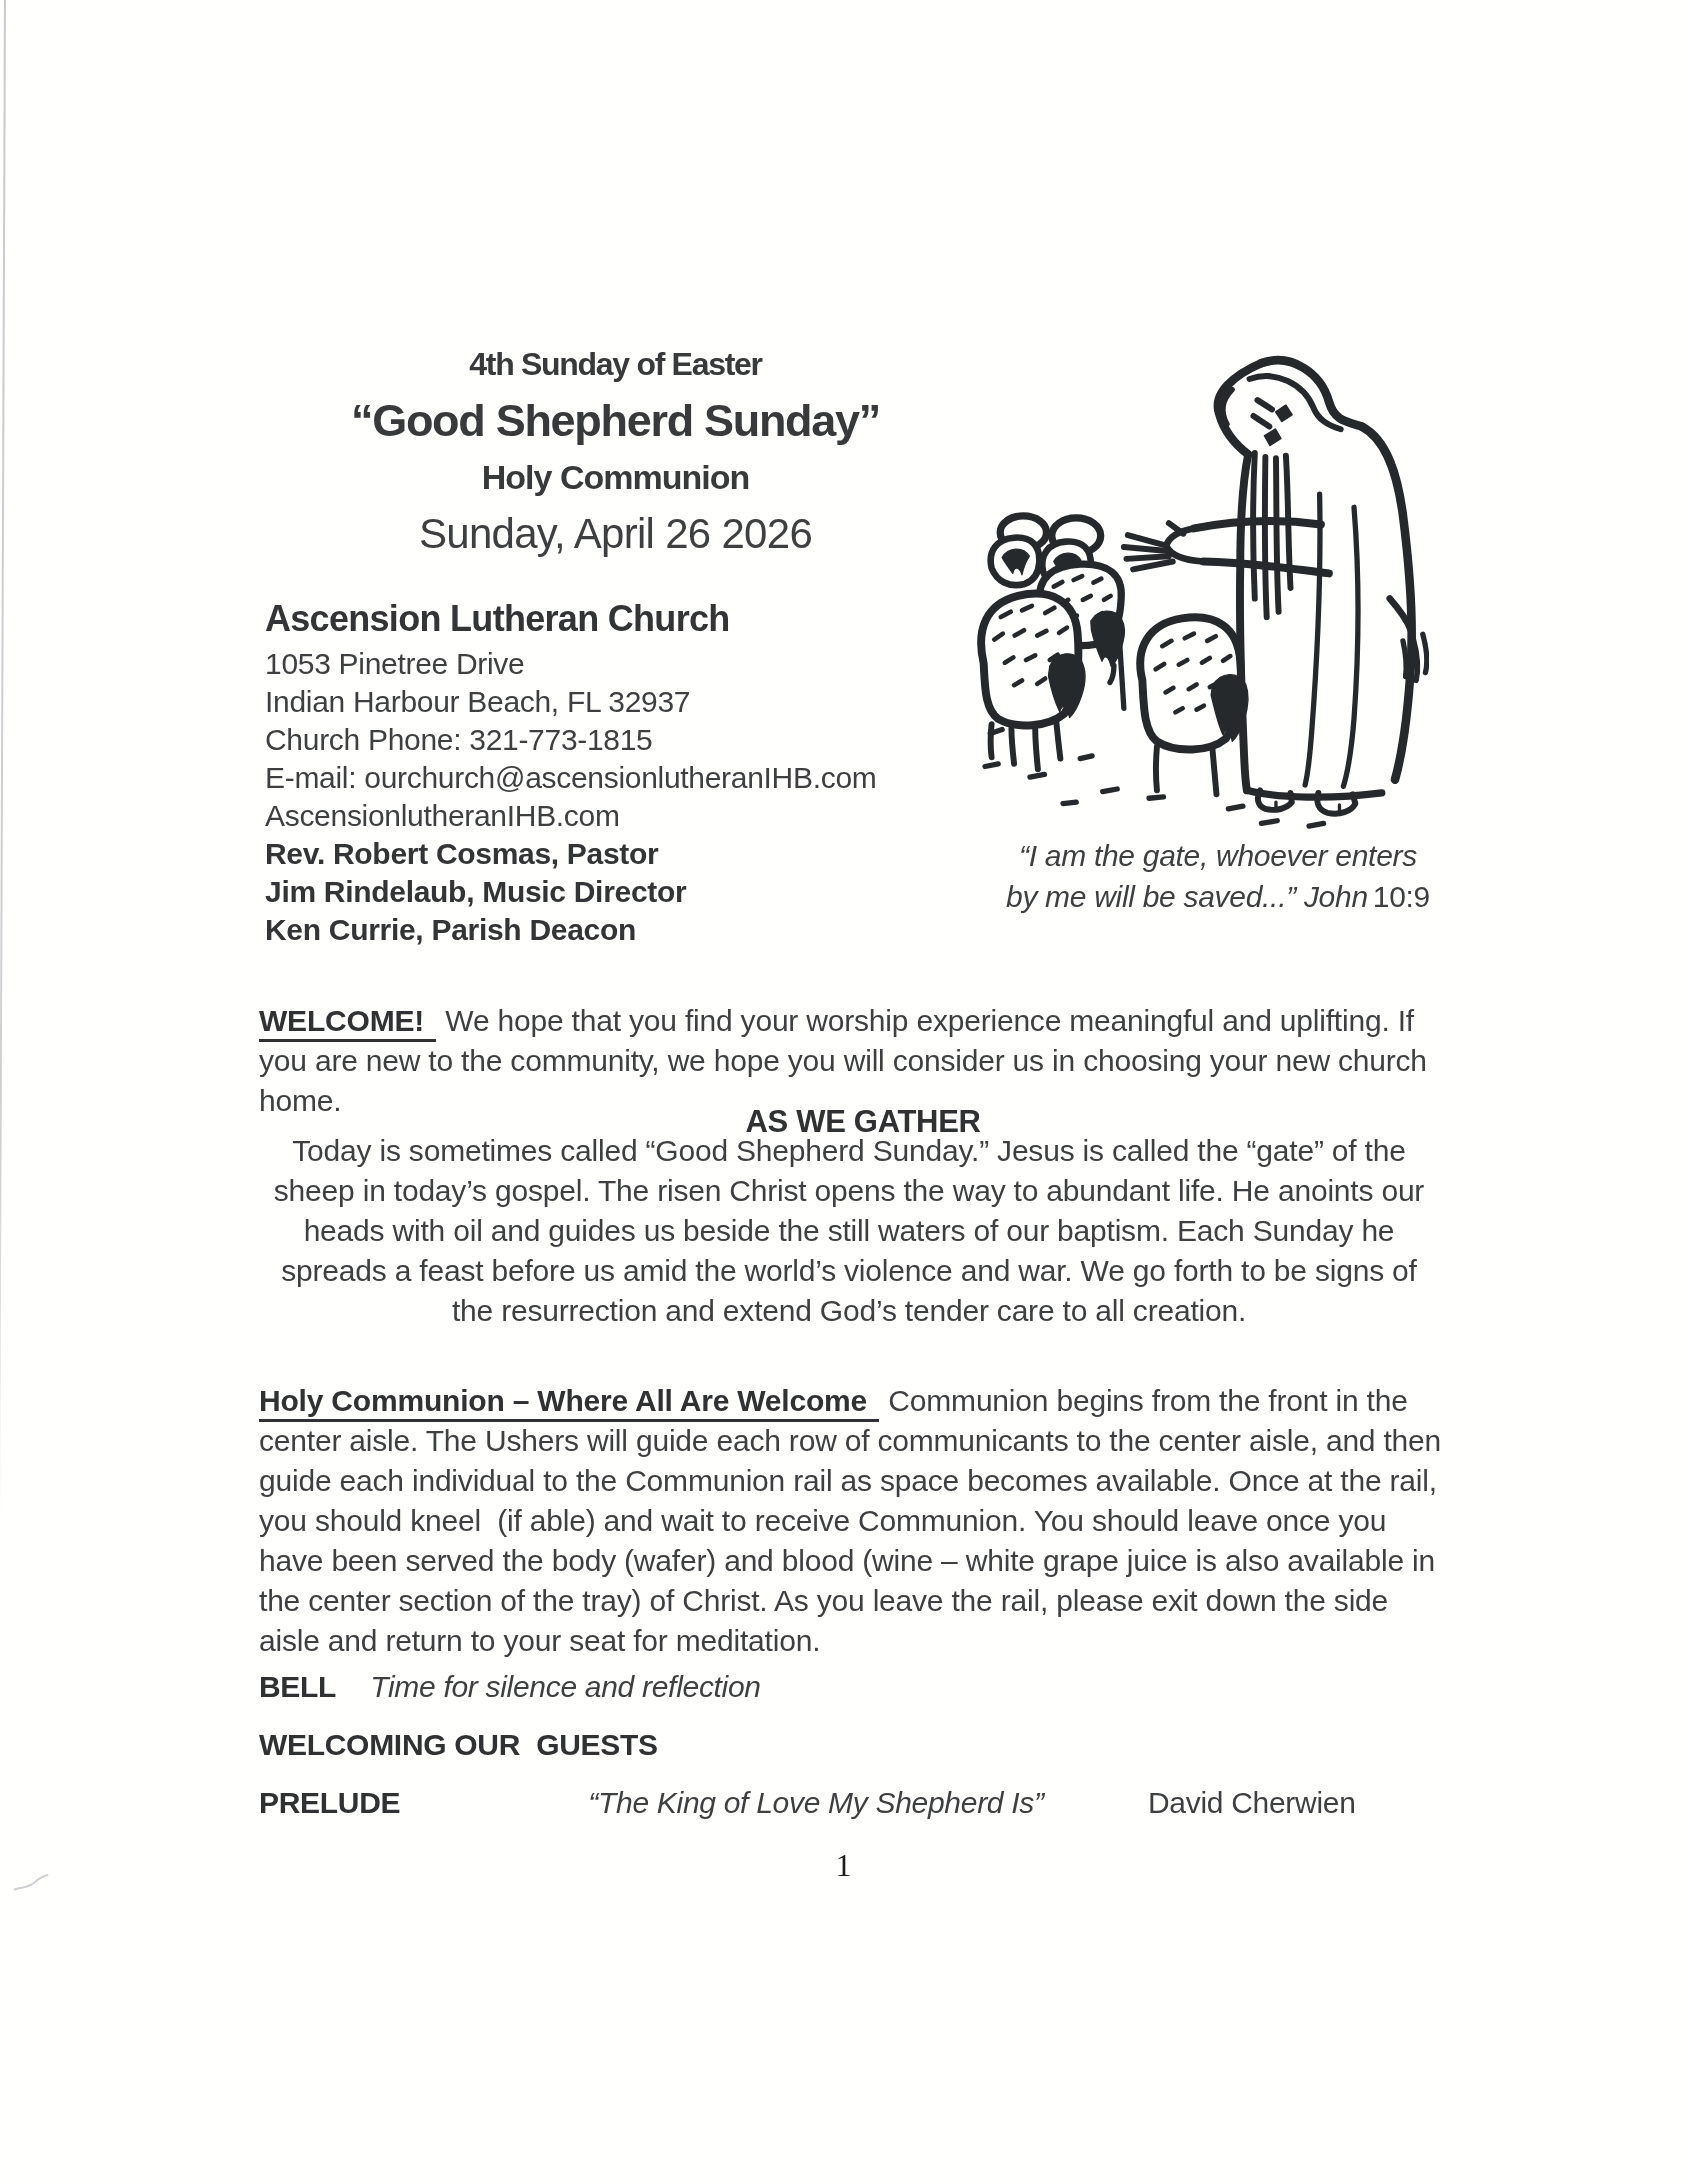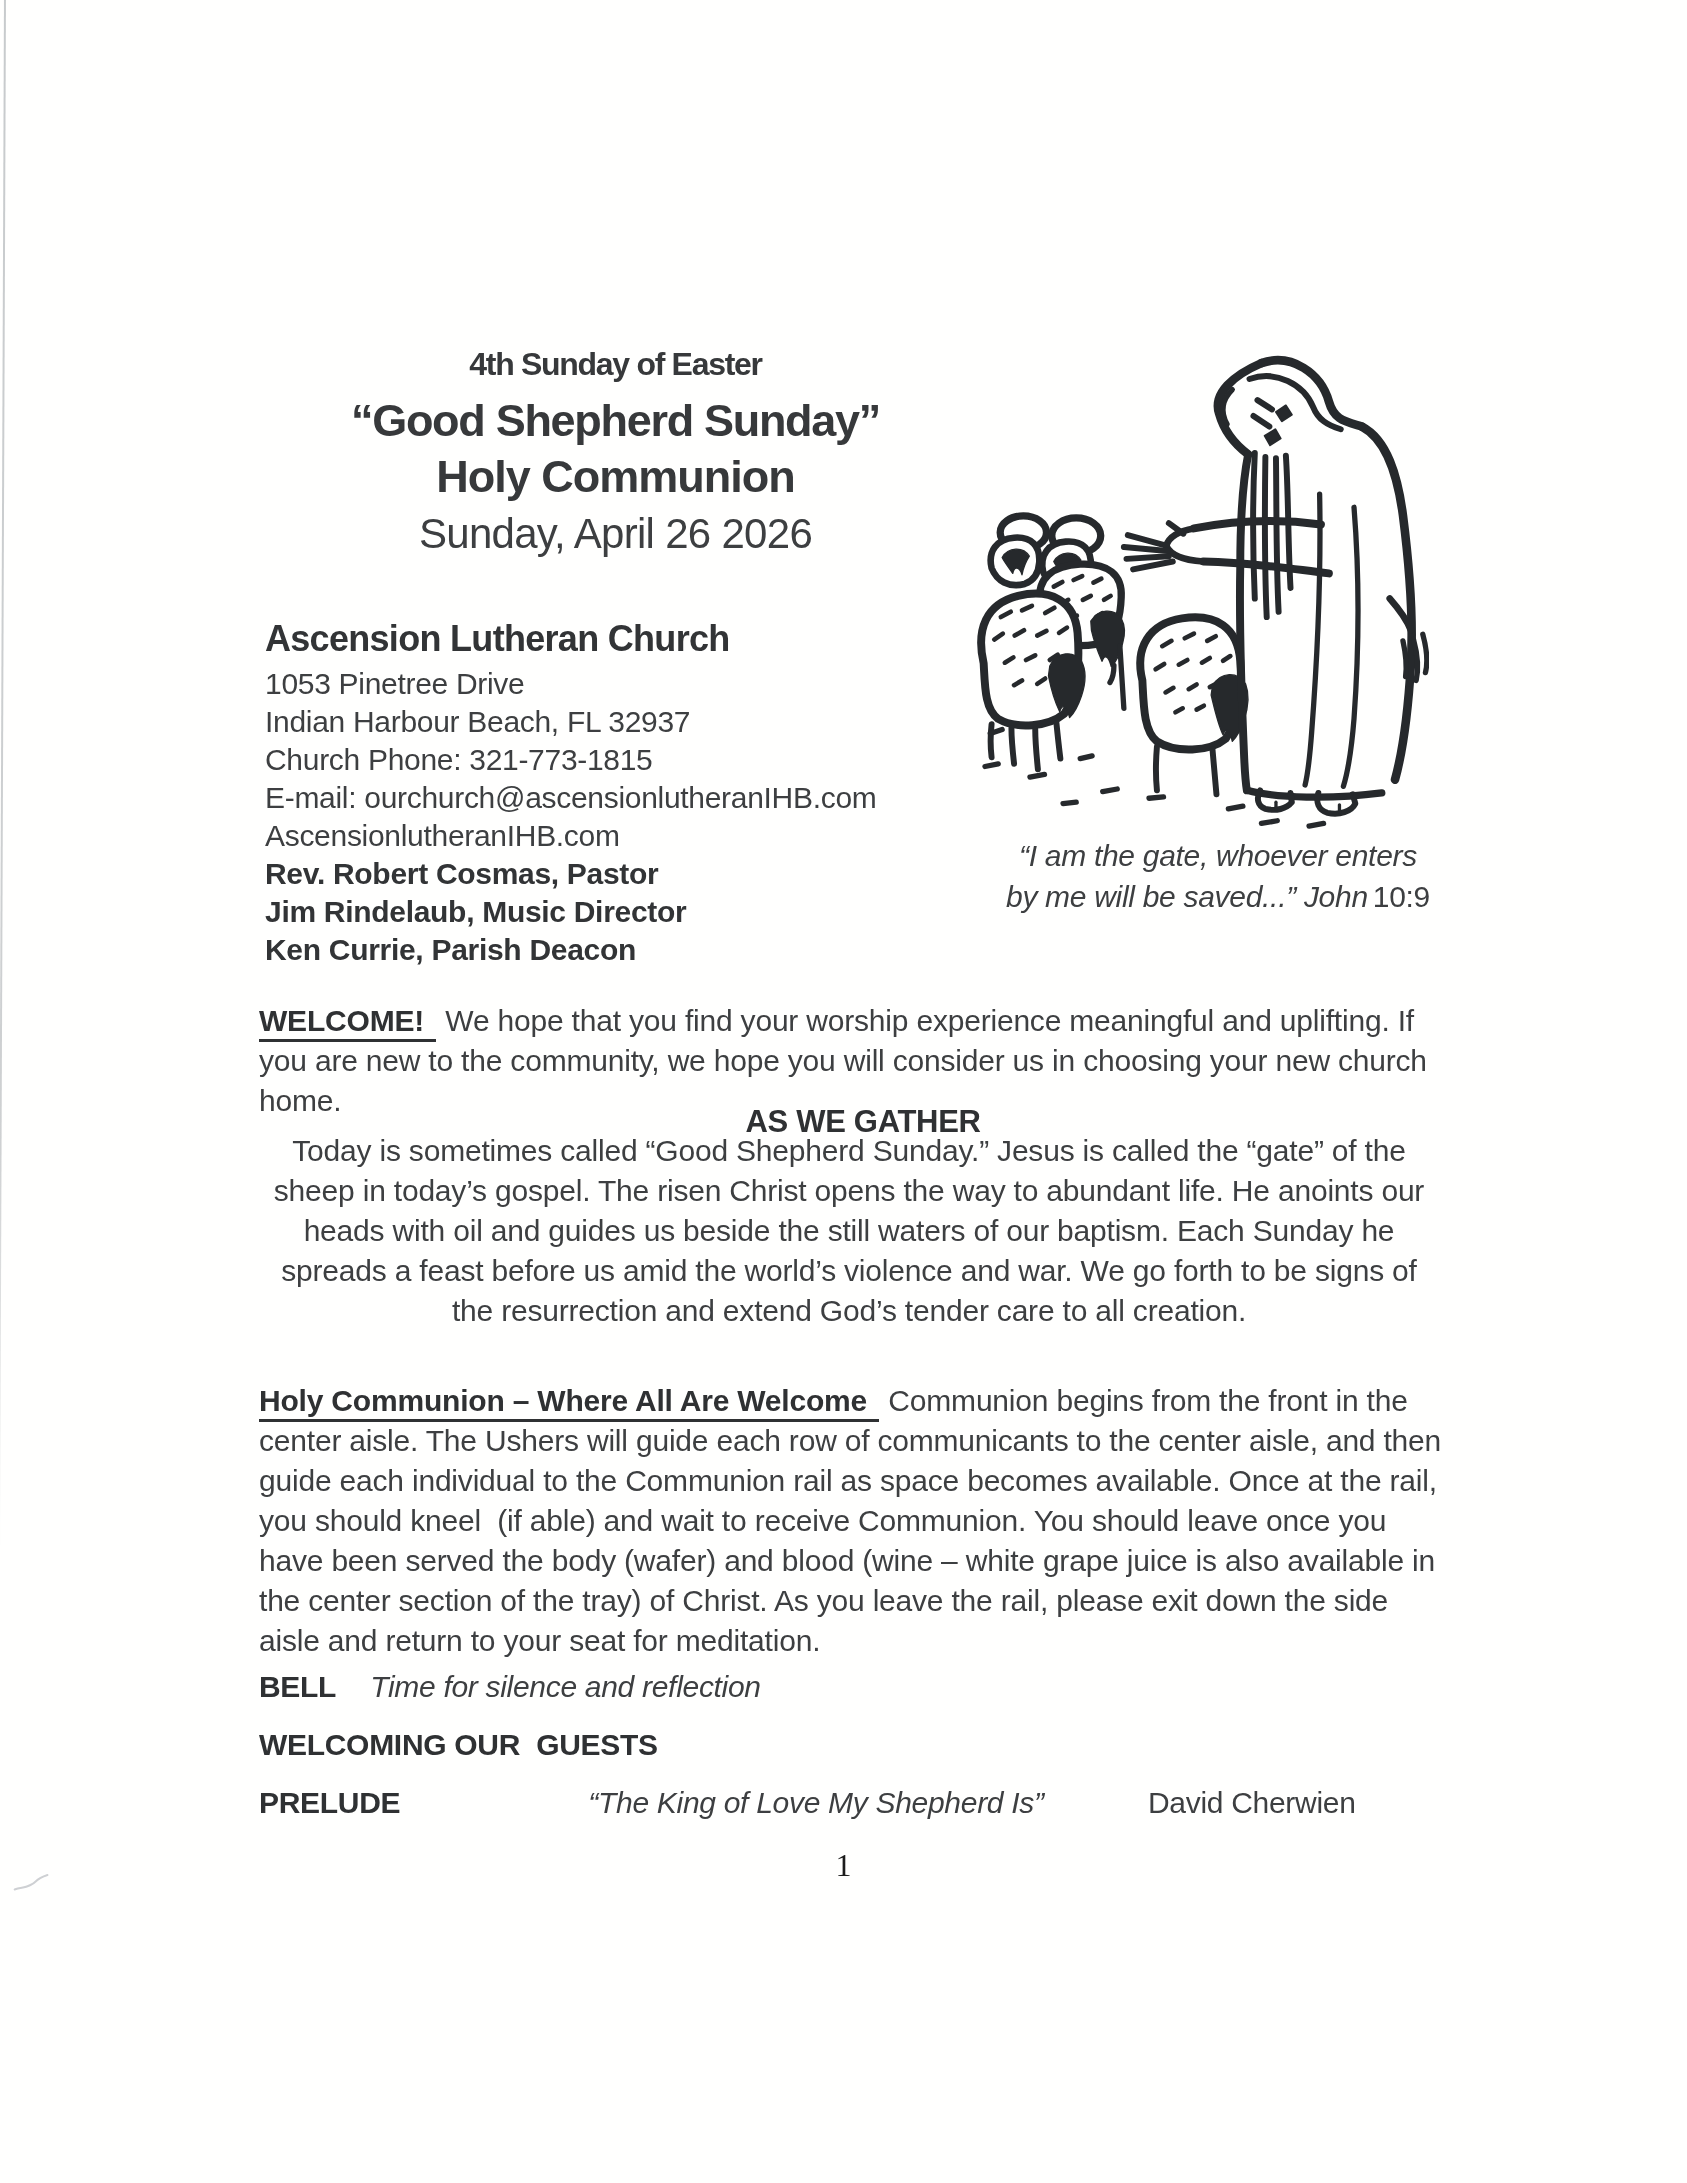--- a/index.html
+++ b/index.html
@@ -23,25 +23,25 @@
   .scan-squiggle { position: absolute; left: 12px; top: 1867px; opacity: .8; }
 
   .abs { position: absolute; }
   .italic { font-style: italic; }
   .pre { white-space: pre-wrap; }
 
   
   .title-block { left: 278px; top: 335px; width: 675px; text-align: center; color: #37393b; }
   .title-1 { font-size: 32px; font-weight: bold; line-height: 58px; letter-spacing: -1.3px; }
   .title-2 { font-size: 45px; font-weight: bold; line-height: 56px; letter-spacing: -1.3px; }
-  .title-3 { font-size: 45px; font-weight: bold; line-height: 56px; letter-spacing: -1px; }
+  .title-3 { font-size: 34px; font-weight: bold; line-height: 56px; letter-spacing: -1px; }
   .title-4 { font-size: 42px; font-weight: normal; line-height: 57px; letter-spacing: -0.7px; color: #3d3f41; }
 
   
-  .church-info { left: 265px; top: 617px; font-size: 30px; line-height: 38px; letter-spacing: -0.3px; }
+  .church-info { left: 265px; top: 597px; font-size: 30px; line-height: 38px; letter-spacing: -0.3px; }
   .church-name { font-size: 36px; font-weight: bold; color: #323436; letter-spacing: -0.7px; line-height: 44px; margin-bottom: 4px; }
   .staff-line { font-weight: bold; color: #323436; }
 
   
   .illustration { left: 949px; top: 334px; width: 480px; height: 496px; margin: 0; }
 
   
   .quote { left: 973px; top: 835px; width: 490px; text-align: center;
            font-size: 30px; line-height: 41px; font-style: italic; letter-spacing: -0.3px; }
   .quote .ref { font-style: normal; margin-left: 5px; }

